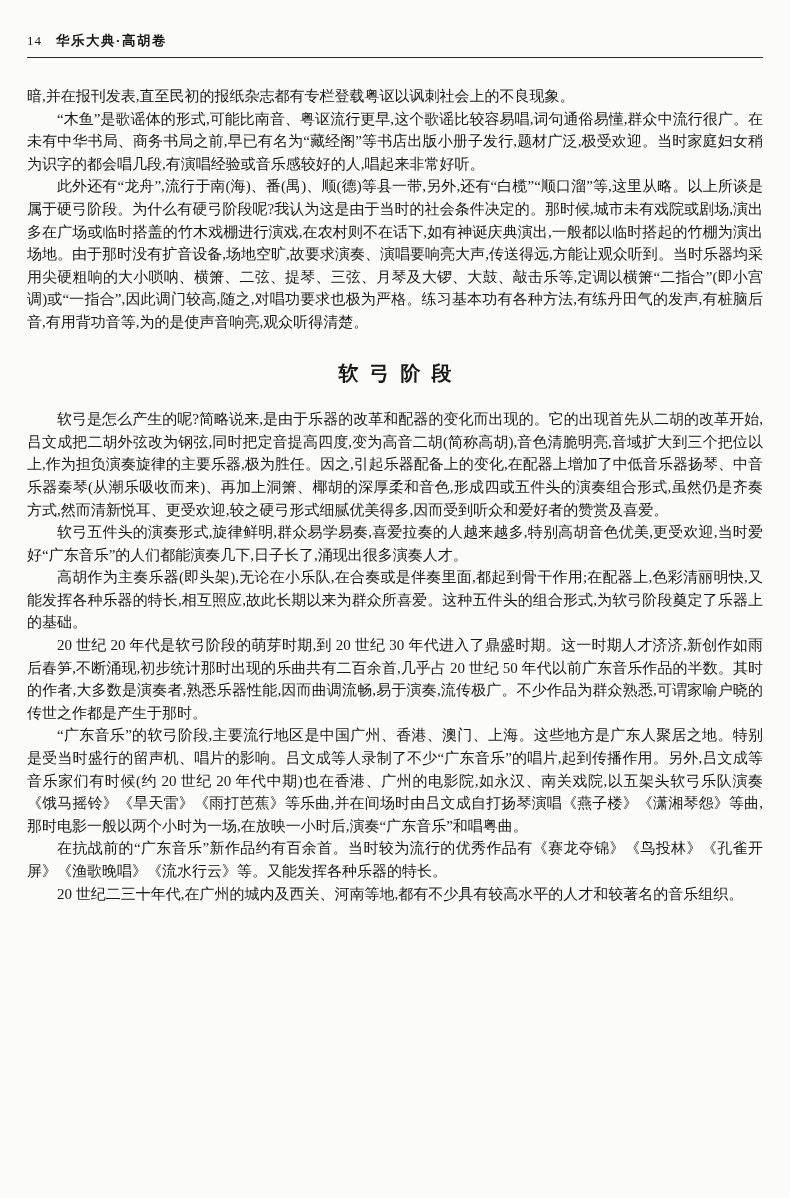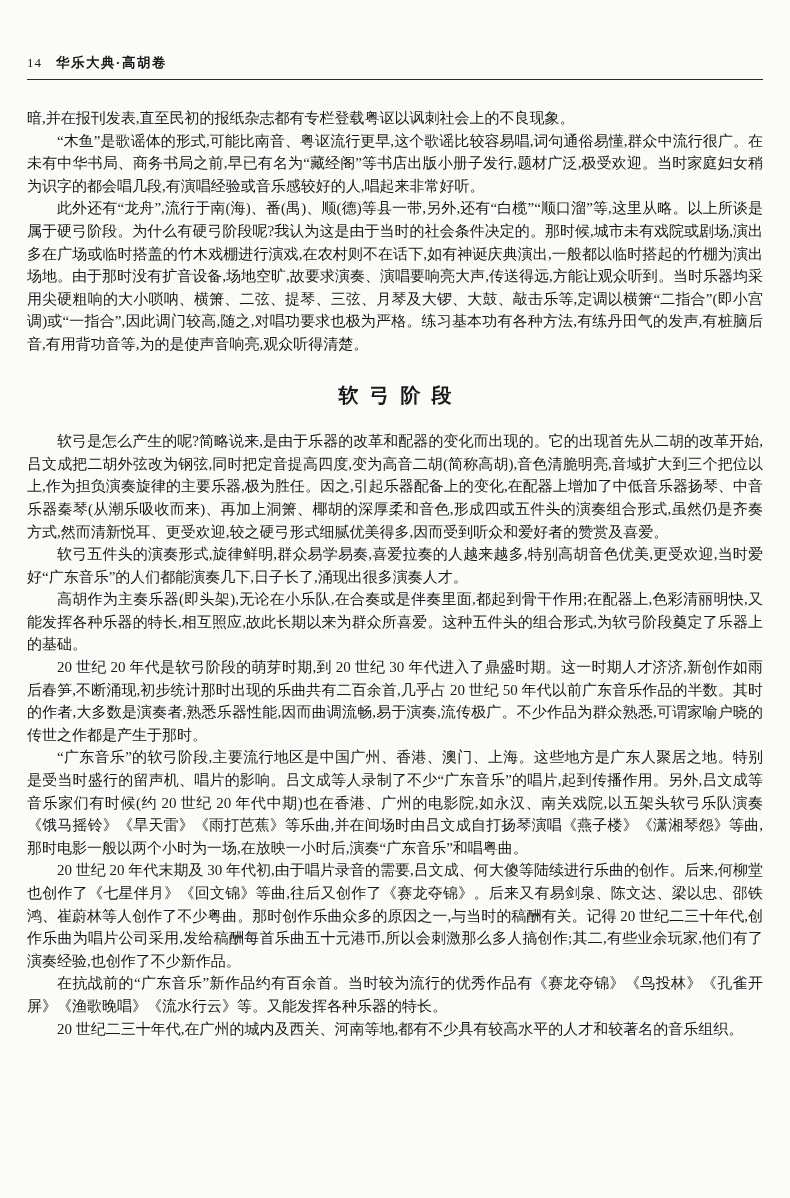--- a/index.html
+++ b/index.html
@@ -9,21 +9,21 @@
   body {
     width: 790px;
     height: 1198px;
     background: #fbfbf9;
     overflow: hidden;
   }
   .page {
     box-sizing: border-box;
     width: 790px;
     height: 1198px;
-    padding: 54px 27px 0 27px;
+    padding: 32px 27px 0 27px;
     background: #fbfbf9;
     color: #191919;
   }
   .running-head {
     display: flex;
     align-items: baseline;
     gap: 14px;
   }
   .folio {
     font-family: "Liberation Serif", "DejaVu Serif", serif;
@@ -84,19 +84,18 @@
     <p class="para">“木鱼”是歌谣体的形式,可能比南音、粤讴流行更早,这个歌谣比较容易唱,词句通俗易懂,群众中流行很广。在未有中华书局、商务书局之前,早已有名为“藏经阁”等书店出版小册子发行,题材广泛,极受欢迎。当时家庭妇女稍为识字的都会唱几段,有演唱经验或音乐感较好的人,唱起来非常好听。</p>
     <p class="para">此外还有“龙舟”,流行于南(海)、番(禺)、顺(德)等县一带,另外,还有“白榄”“顺口溜”等,这里从略。以上所谈是属于硬弓阶段。为什么有硬弓阶段呢?我认为这是由于当时的社会条件决定的。那时候,城市未有戏院或剧场,演出多在广场或临时搭盖的竹木戏棚进行演戏,在农村则不在话下,如有神诞庆典演出,一般都以临时搭起的竹棚为演出场地。由于那时没有扩音设备,场地空旷,故要求演奏、演唱要响亮大声,传送得远,方能让观众听到。当时乐器均采用尖硬粗响的大小唢呐、横箫、二弦、提琴、三弦、月琴及大锣、大鼓、敲击乐等,定调以横箫“二指合”(即小宫调)或“一指合”,因此调门较高,随之,对唱功要求也极为严格。练习基本功有各种方法,有练丹田气的发声,有桩脑后音,有用背功音等,为的是使声音响亮,观众听得清楚。</p>
 
     <h2 class="section-heading">软弓阶段</h2>
 
     <p class="para">软弓是怎么产生的呢?简略说来,是由于乐器的改革和配器的变化而出现的。它的出现首先从二胡的改革开始,吕文成把二胡外弦改为钢弦,同时把定音提高四度,变为高音二胡(简称高胡),音色清脆明亮,音域扩大到三个把位以上,作为担负演奏旋律的主要乐器,极为胜任。因之,引起乐器配备上的变化,在配器上增加了中低音乐器扬琴、中音乐器秦琴(从潮乐吸收而来)、再加上洞箫、椰胡的深厚柔和音色,形成四或五件头的演奏组合形式,虽然仍是齐奏方式,然而清新悦耳、更受欢迎,较之硬弓形式细腻优美得多,因而受到听众和爱好者的赞赏及喜爱。</p>
     <p class="para">软弓五件头的演奏形式,旋律鲜明,群众易学易奏,喜爱拉奏的人越来越多,特别高胡音色优美,更受欢迎,当时爱好“广东音乐”的人们都能演奏几下,日子长了,涌现出很多演奏人才。</p>
     <p class="para">高胡作为主奏乐器(即头架),无论在小乐队,在合奏或是伴奏里面,都起到骨干作用;在配器上,色彩清丽明快,又能发挥各种乐器的特长,相互照应,故此长期以来为群众所喜爱。这种五件头的组合形式,为软弓阶段奠定了乐器上的基础。</p>
     <p class="para">20 世纪 20 年代是软弓阶段的萌芽时期,到 20 世纪 30 年代进入了鼎盛时期。这一时期人才济济,新创作如雨后春笋,不断涌现,初步统计那时出现的乐曲共有二百余首,几乎占 20 世纪 50 年代以前广东音乐作品的半数。其时的作者,大多数是演奏者,熟悉乐器性能,因而曲调流畅,易于演奏,流传极广。不少作品为群众熟悉,可谓家喻户晓的传世之作都是产生于那时。</p>
     <p class="para">“广东音乐”的软弓阶段,主要流行地区是中国广州、香港、澳门、上海。这些地方是广东人聚居之地。特别是受当时盛行的留声机、唱片的影响。吕文成等人录制了不少“广东音乐”的唱片,起到传播作用。另外,吕文成等音乐家们有时候(约 20 世纪 20 年代中期)也在香港、广州的电影院,如永汉、南关戏院,以五架头软弓乐队演奏《饿马摇铃》《旱天雷》《雨打芭蕉》等乐曲,并在间场时由吕文成自打扬琴演唱《燕子楼》《潇湘琴怨》等曲,那时电影一般以两个小时为一场,在放映一小时后,演奏“广东音乐”和唱粤曲。</p>
-    <p class="para">20 世纪 20 年代末期及 30 年代初,由于唱片录音的需要,吕文成、何大傻等陆续进行乐曲的创作。后来,何柳堂也创作了《七星伴月》《回文锦》等曲,往后又创作了《赛龙夺锦》。后来又有易剑泉、陈文达、梁以忠、邵铁鸿、崔蔚林等人创作了不少粤曲。那时创作乐曲众多的原因之一,与当时的稿酬有关。记得 20 世纪二三十年代,创作乐曲为唱片公司采用,发给稿酬每首乐曲五十元港币,所以会刺激那么多人搞创作;其二,有些业余玩家,他们有了演奏经验,也创作了不少新作品。</p>
     <p class="para">在抗战前的“广东音乐”新作品约有百余首。当时较为流行的优秀作品有《赛龙夺锦》《鸟投林》《孔雀开屏》《渔歌晚唱》《流水行云》等。又能发挥各种乐器的特长。</p>
     <p class="para">20 世纪二三十年代,在广州的城内及西关、河南等地,都有不少具有较高水平的人才和较著名的音乐组织。</p>
 
   </main>
 
 </div>
 
 </body></html>

